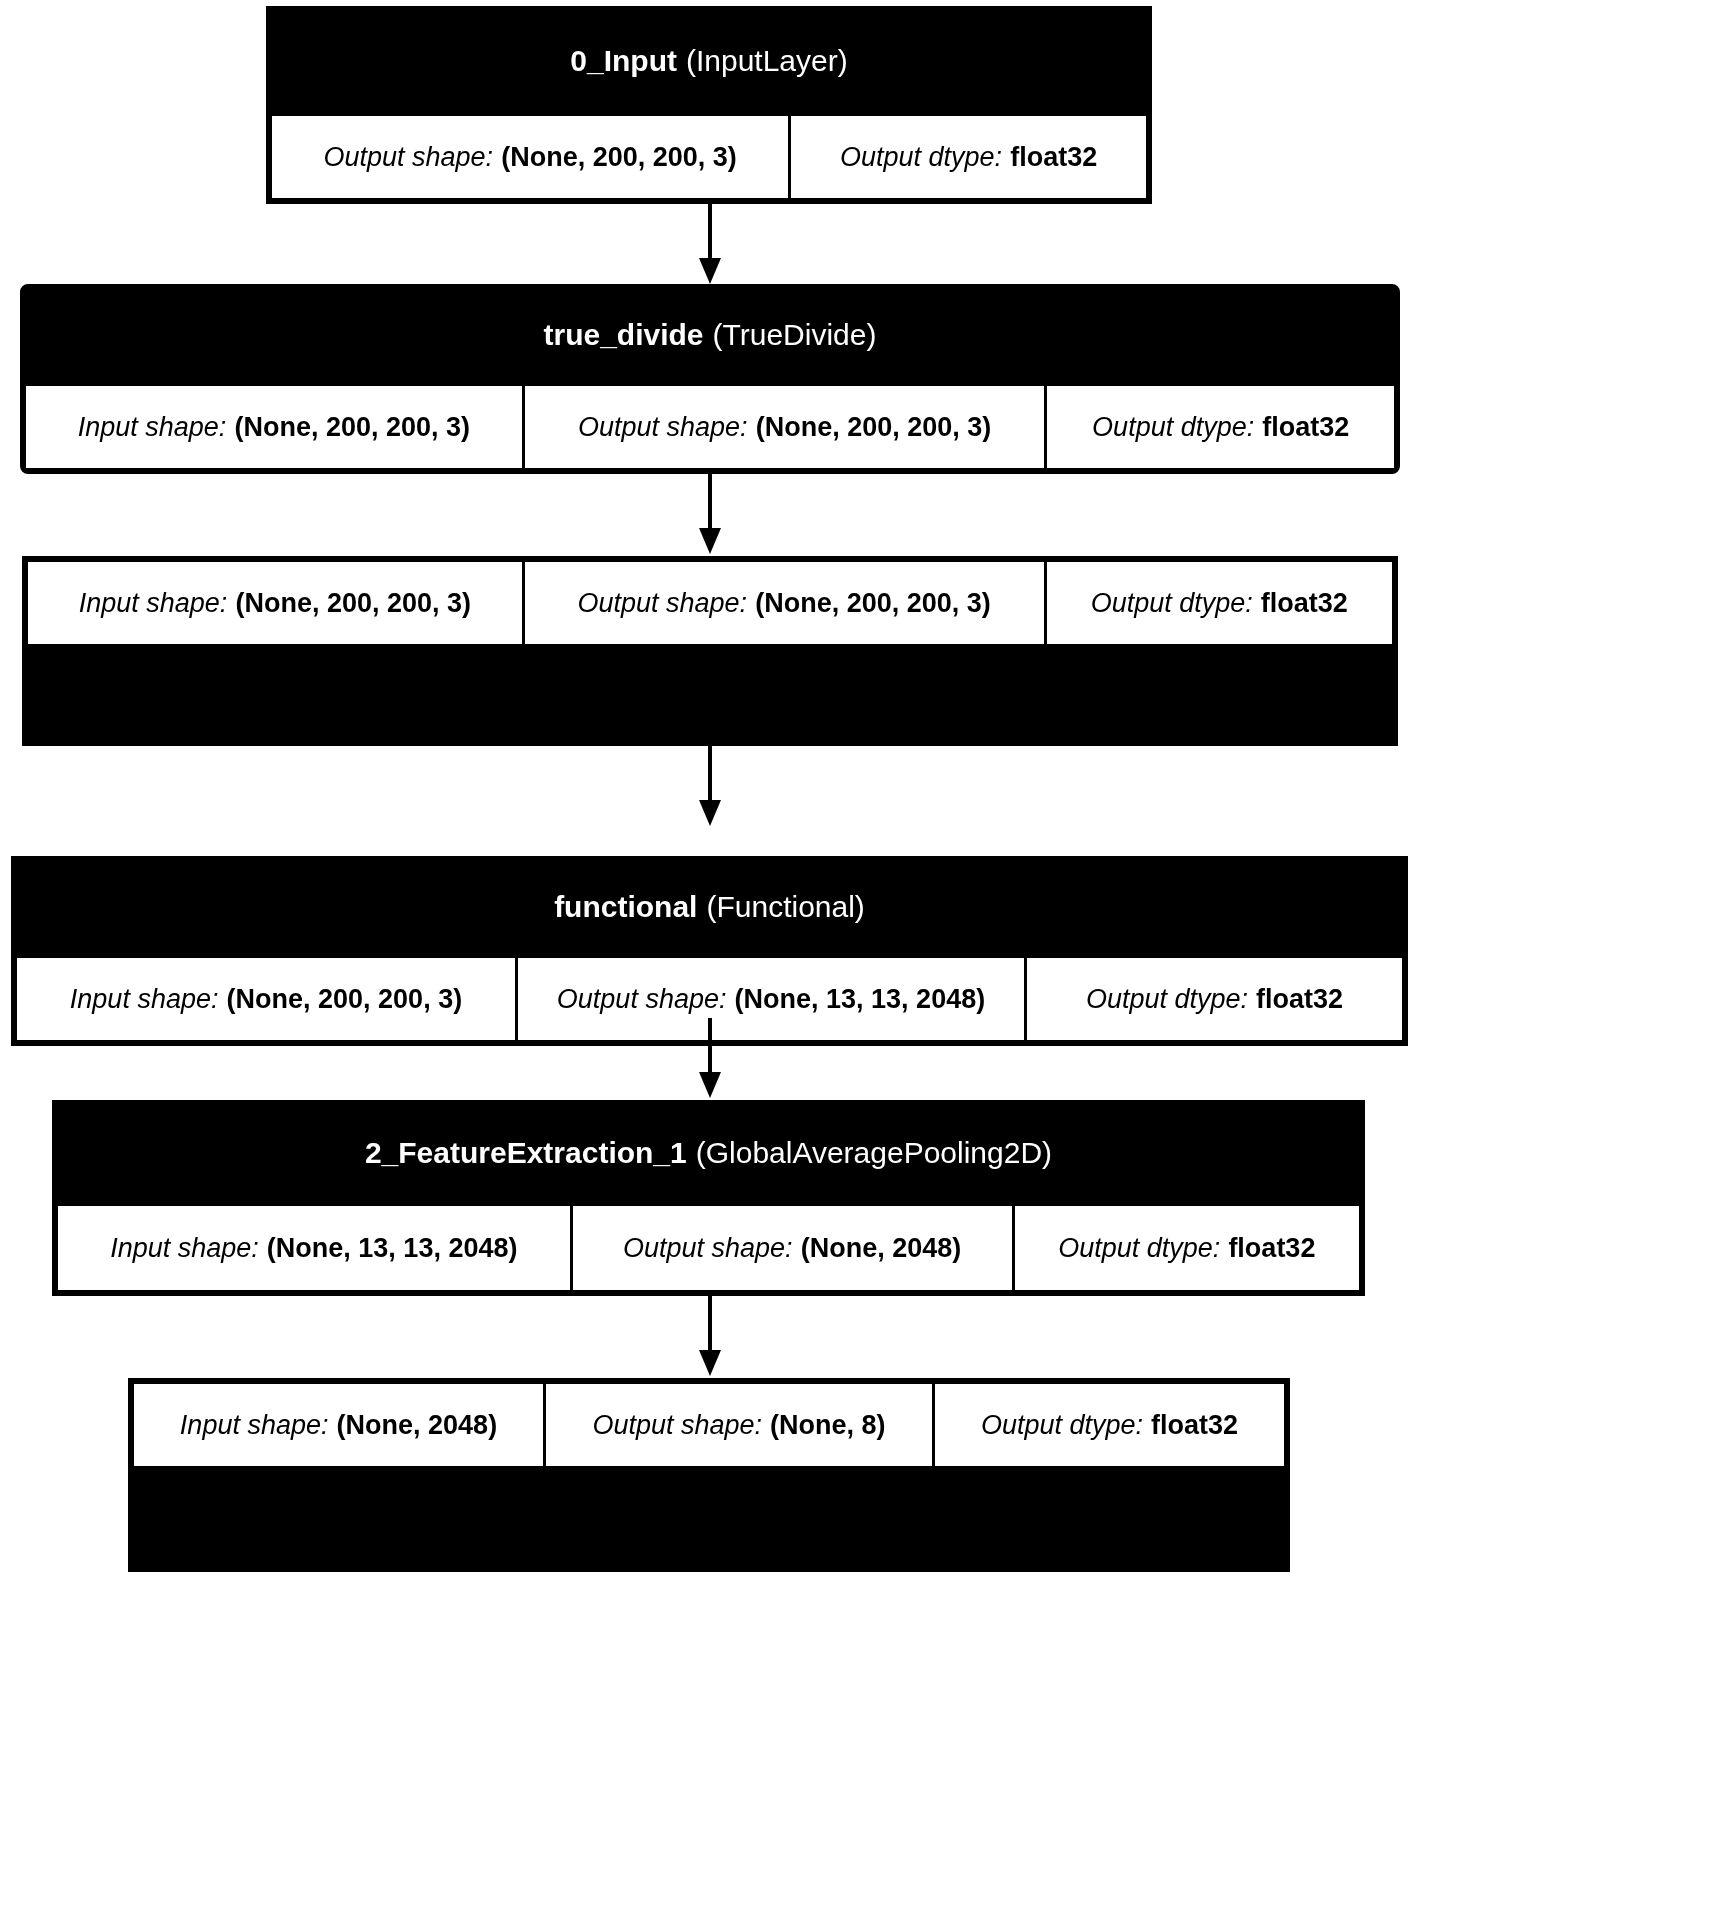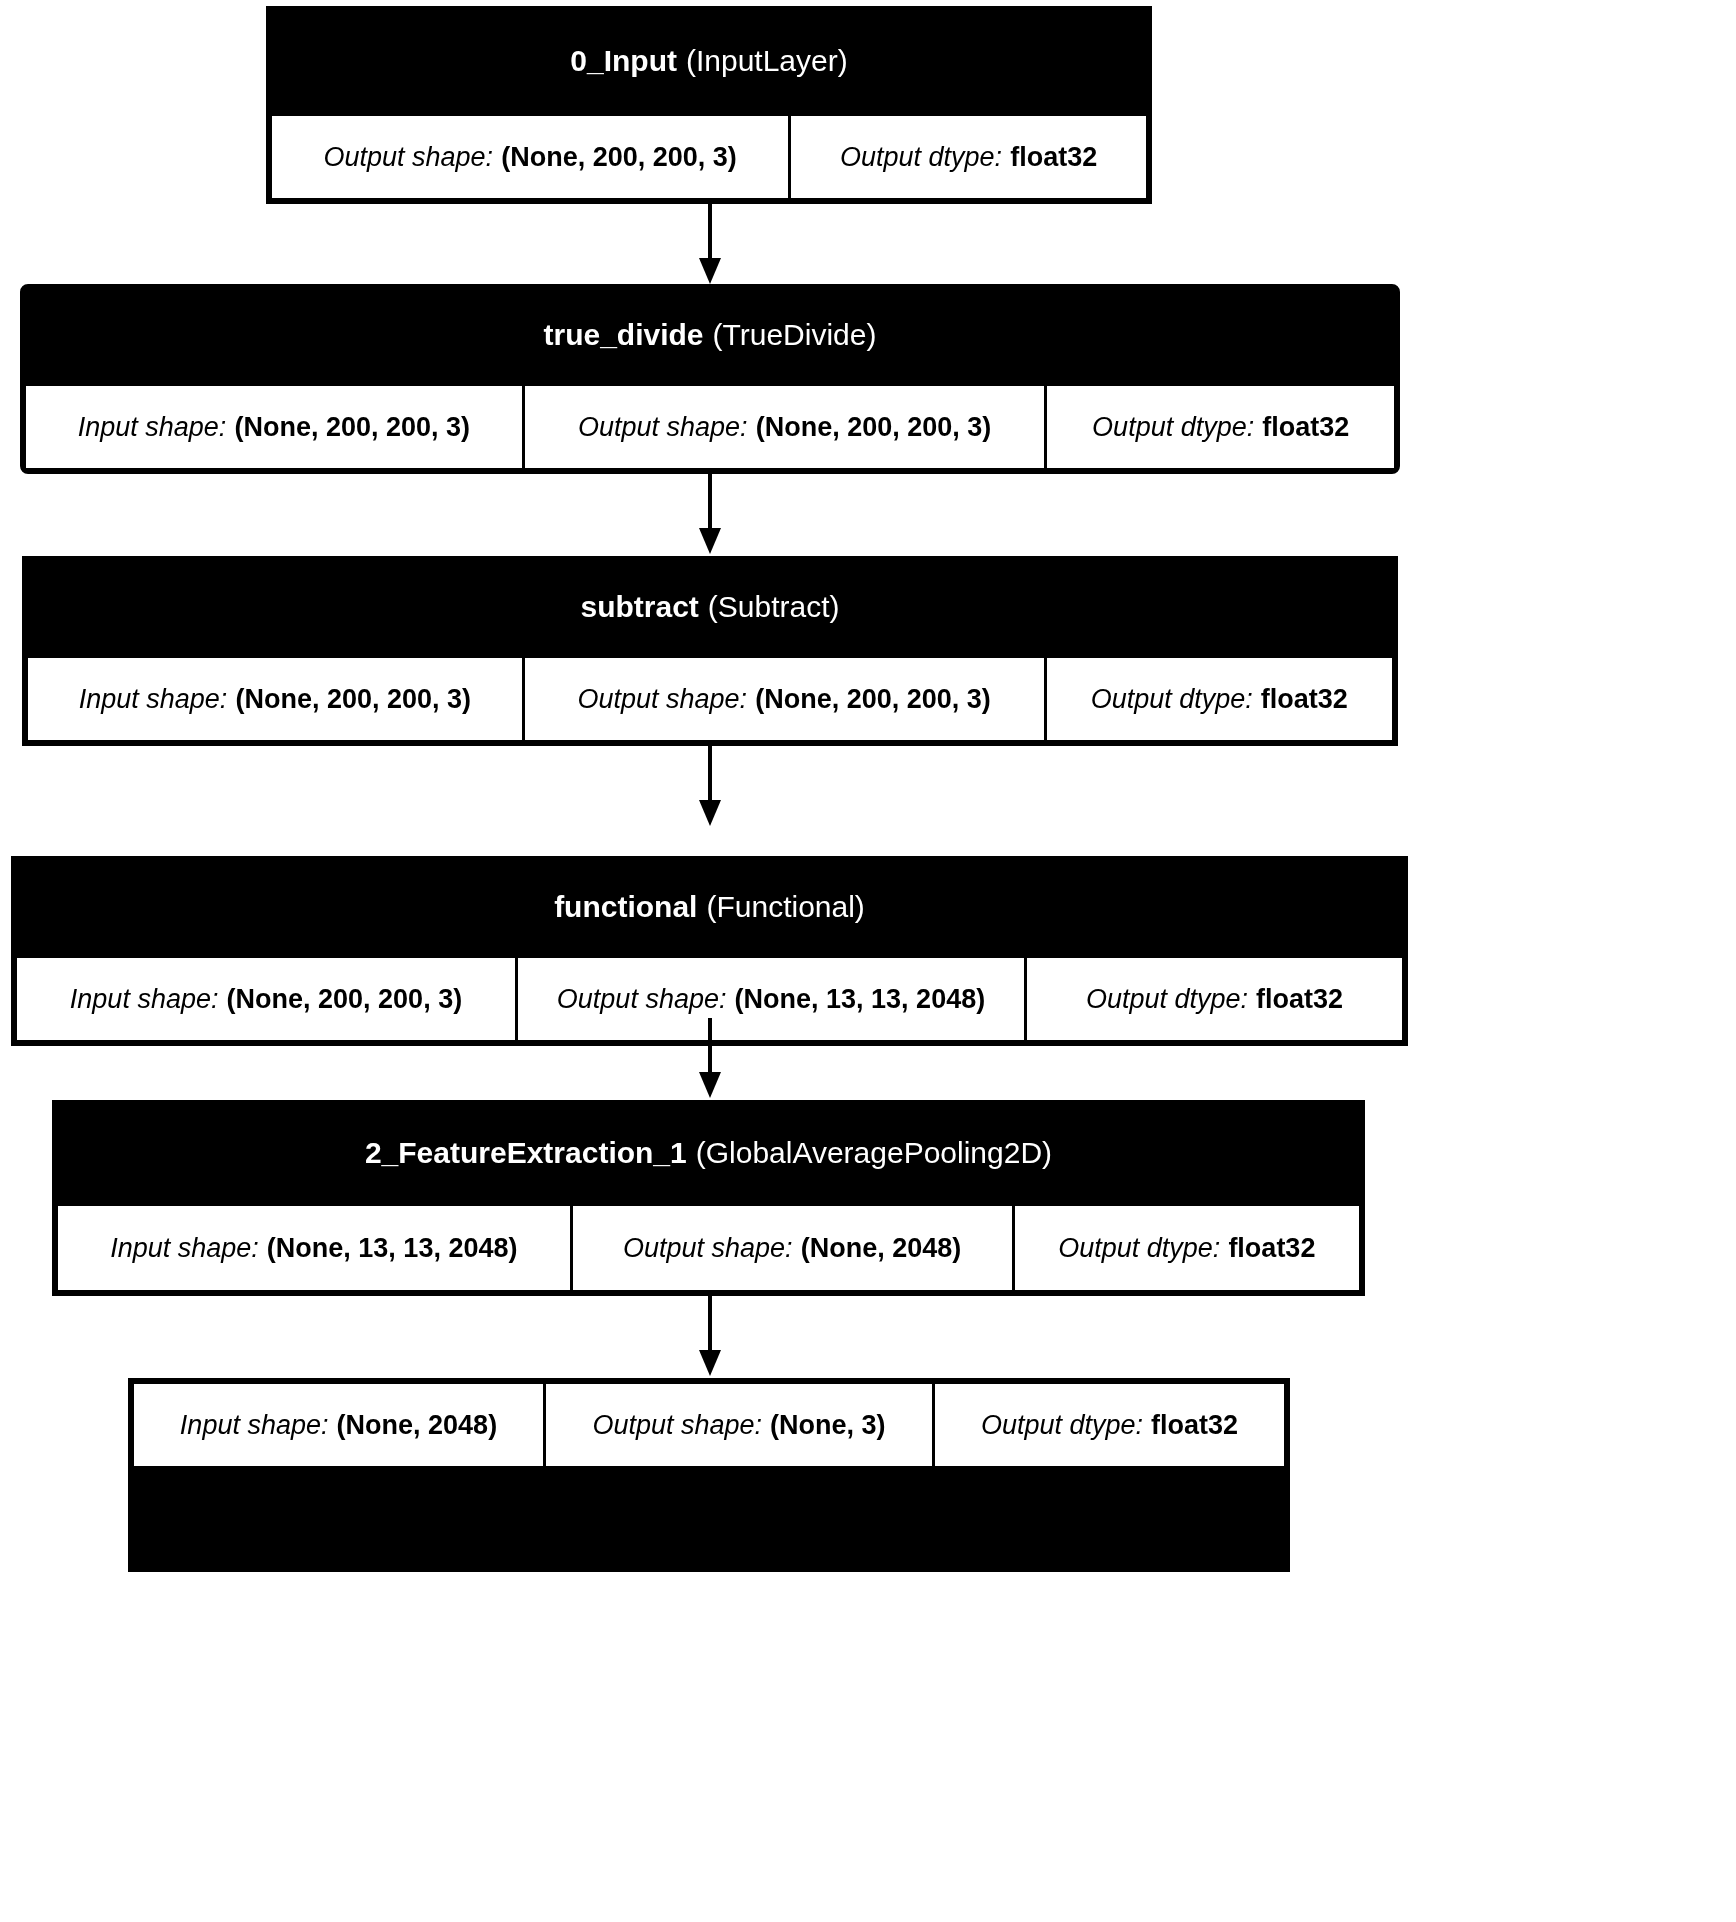--- a/index.html
+++ b/index.html
@@ -139,24 +139,20 @@
       </div>
     </div>
   </div>
 
   <div class="edge" style="left:708px; top:474px; width:4px; height:82px;">
     <div class="shaft" style="height:58px;"></div>
     <div class="head" style="top:54px;"></div>
   </div>
 
   <div class="node" style="left:22px; top:556px; width:1376px; height:190px;">
-    <div class="node-title" style="height:96px;">
-      <span class="nm">subtract</span>
-        <span class="ty">(Subtract)</span>
-    </div>
     <div class="cells" style="height:88px;">
       <div class="cell" style="width:502px;">
         <span class="lbl">Input shape:</span>
           <span class="val">(None, 200, 200, 3)</span>
       </div>
       <div class="cell" style="width:527px;">
         <span class="lbl">Output shape:</span>
           <span class="val">(None, 200, 200, 3)</span>
       </div>
       <div class="cell" style="width:353px;">
@@ -224,21 +220,21 @@
   </div>
 
   <div class="node" style="left:128px; top:1378px; width:1162px; height:194px;">
     <div class="cells" style="height:88px;">
       <div class="cell" style="width:415px;">
         <span class="lbl">Input shape:</span>
           <span class="val">(None, 2048)</span>
       </div>
       <div class="cell" style="width:392px;">
         <span class="lbl">Output shape:</span>
-          <span class="val">(None, 3)</span>
+          <span class="val">(None, 8)</span>
       </div>
       <div class="cell" style="width:355px;">
         <span class="lbl">Output dtype:</span>
           <span class="val">float32</span>
       </div>
     </div>
   </div>
 
 </div>
 

